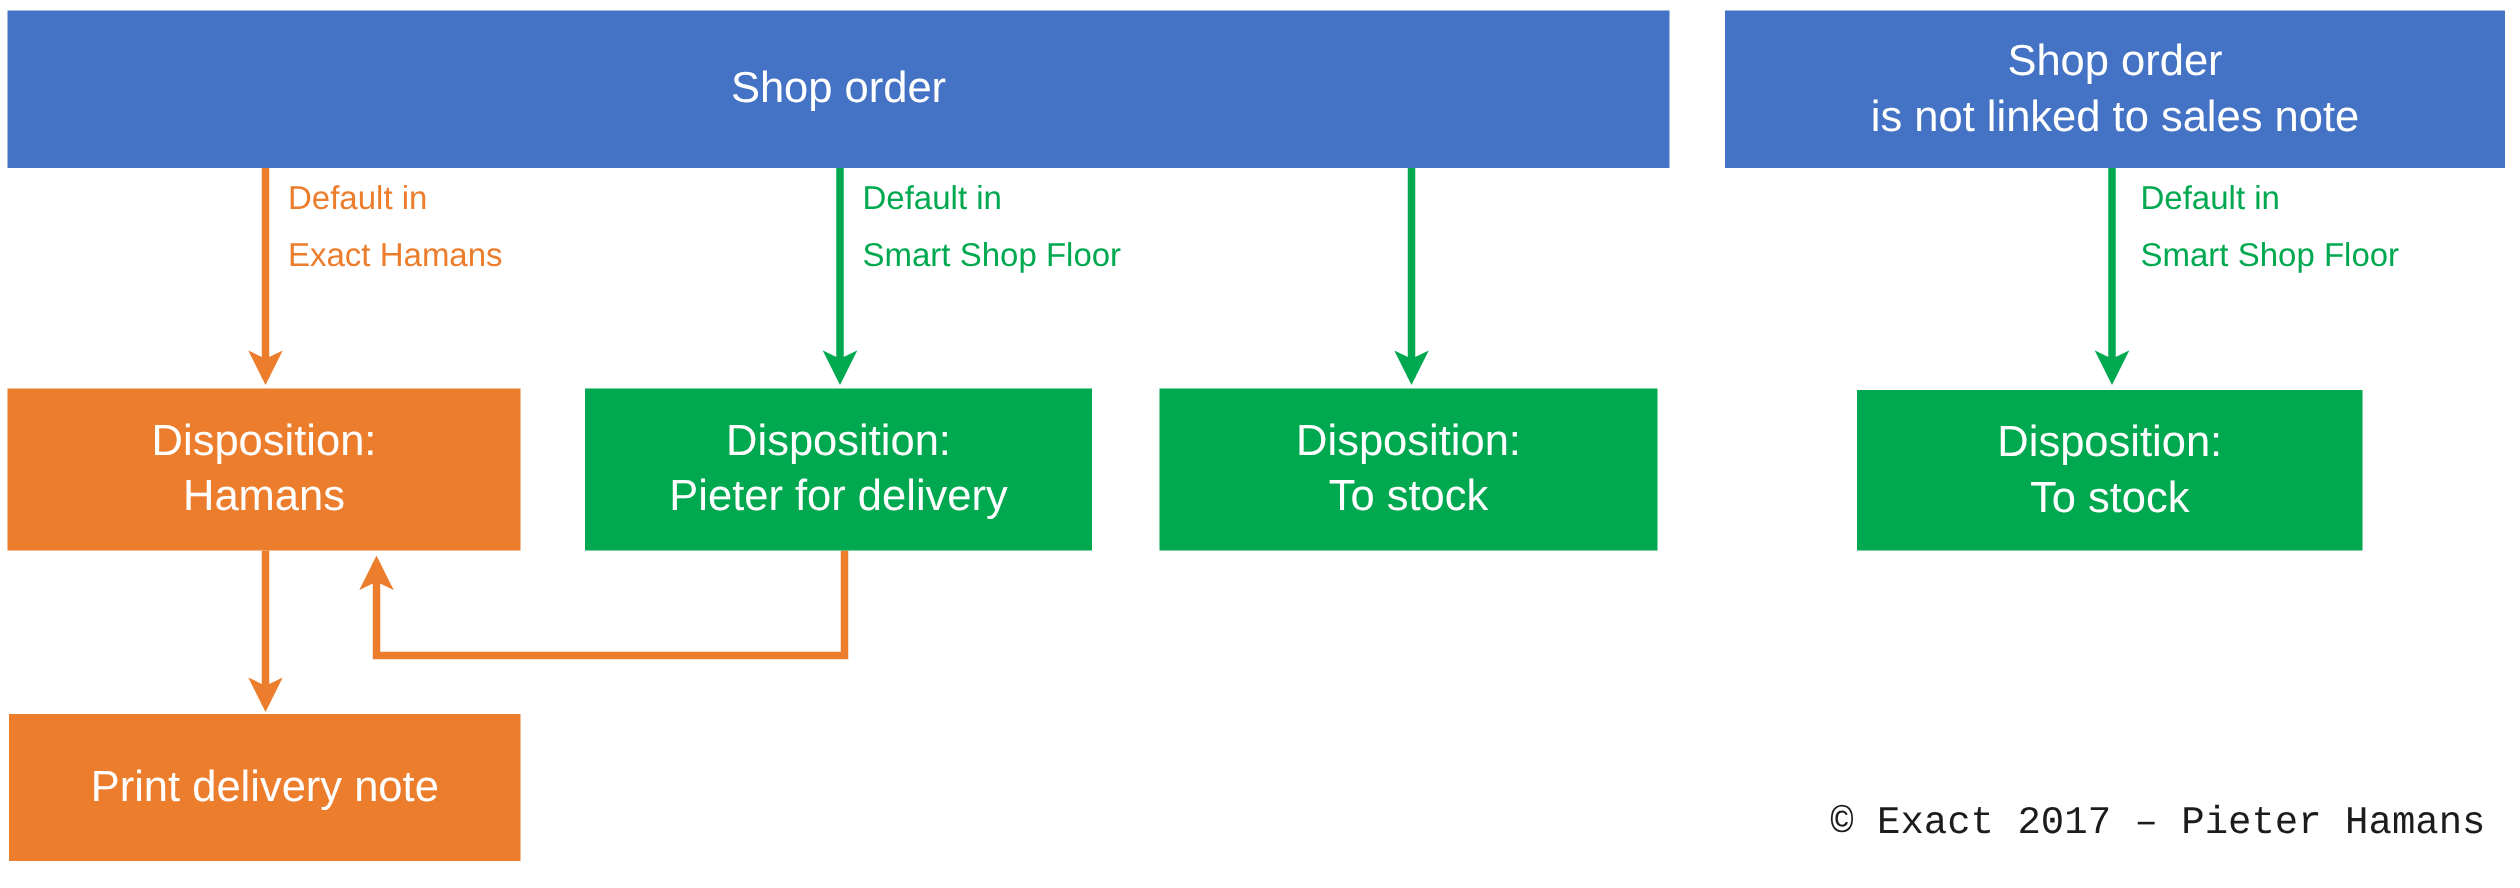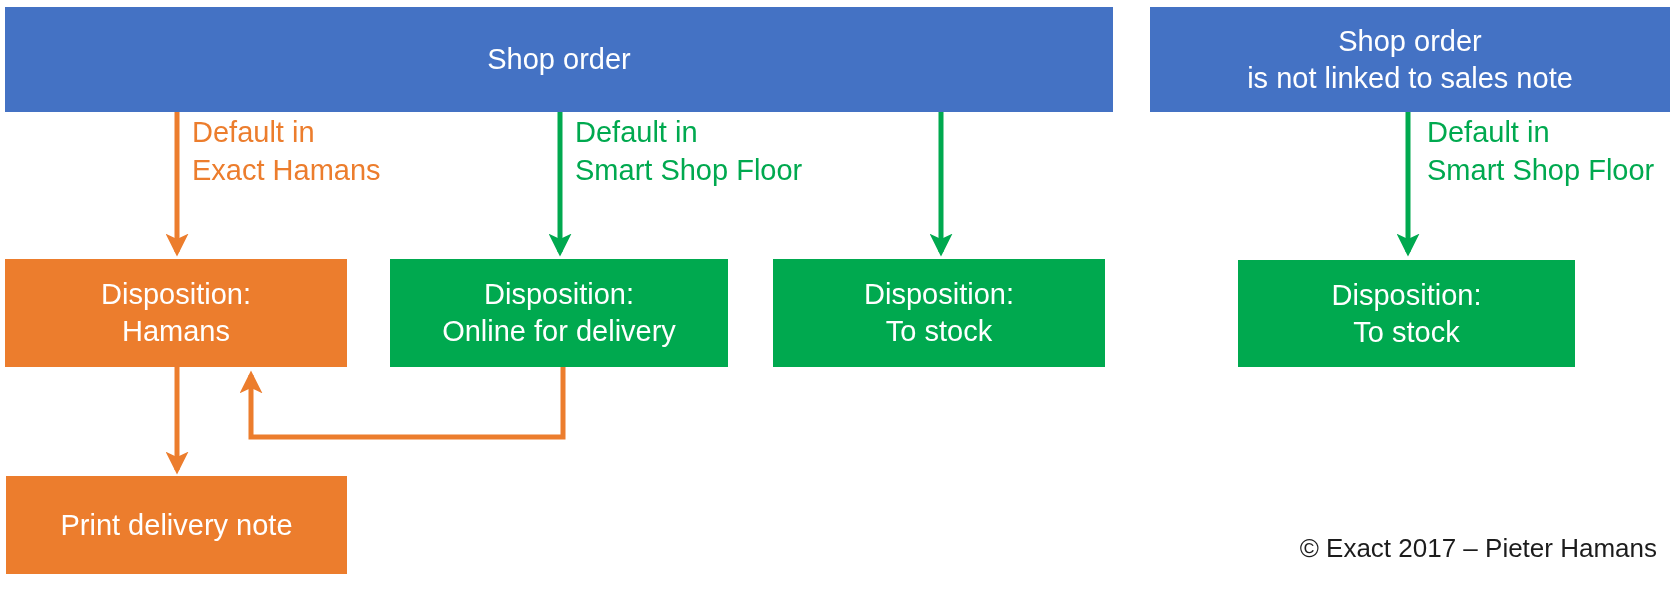--- a/index.html
+++ b/index.html
@@ -28,36 +28,37 @@
   .box-linked      { left: 5px;    top: 7px;   width: 1108px; height: 105px; }
   .box-not-linked  { left: 1150px; top: 7px;   width: 520px;  height: 105px; }
   .box-deliver     { left: 5px;    top: 259px; width: 342px;  height: 108px; }
   .box-stage       { left: 390px;  top: 259px; width: 338px;  height: 108px; }
   .box-to-stock-1  { left: 773px;  top: 259px; width: 332px;  height: 108px; }
   .box-to-stock-2  { left: 1238px; top: 260px; width: 337px;  height: 107px; }
   .box-print       { left: 6px;    top: 476px; width: 341px;  height: 98px; }
 
   .arrow-label {
     position: absolute;
-    font-size: 29px; line-height: 38px;
+    font-size: 22px; line-height: 38px;
     white-space: nowrap;
   }
   .label-orange { color: #EC7D2D; }
   .label-green  { color: #00A94F; }
 
   .label-exact-online   { left: 192px;  top: 113px; }
   .label-ssf-linked     { left: 575px;  top: 113px; }
   .label-ssf-not-linked { left: 1427px; top: 113px; }
 
   .copyright {
     position: absolute;
     right: 23px; top: 531px;
     font-size: 26px; line-height: 34px;
     color: #1c1c1c;
     white-space: nowrap;
+    font-family: Liberation Mono, monospace;
   }
 </style>
 </head>
 <body>
 
 <div class="canvas">
 
   <svg class="connectors" viewBox="0 0 1680 592" xmlns="http://www.w3.org/2000/svg" aria-hidden="true">
     <defs>
       <marker id="ah-orange" viewBox="0 0 10 10" refX="8" refY="5" markerWidth="4.6" markerHeight="4.6" orient="auto-start-reverse">
@@ -95,21 +96,21 @@
     <div>Default in</div>
     <div>Smart Shop Floor</div>
   </div>
 
   <div class="box box-orange box-deliver">
     <span>Disposition:</span>
     <span>Hamans</span>
   </div>
   <div class="box box-green box-stage">
     <span>Disposition:</span>
-    <span>Online for delivery</span>
+    <span>Pieter for delivery</span>
   </div>
   <div class="box box-green box-to-stock-1">
     <span>Disposition:</span>
     <span>To stock</span>
   </div>
   <div class="box box-green box-to-stock-2">
     <span>Disposition:</span>
     <span>To stock</span>
   </div>
 

